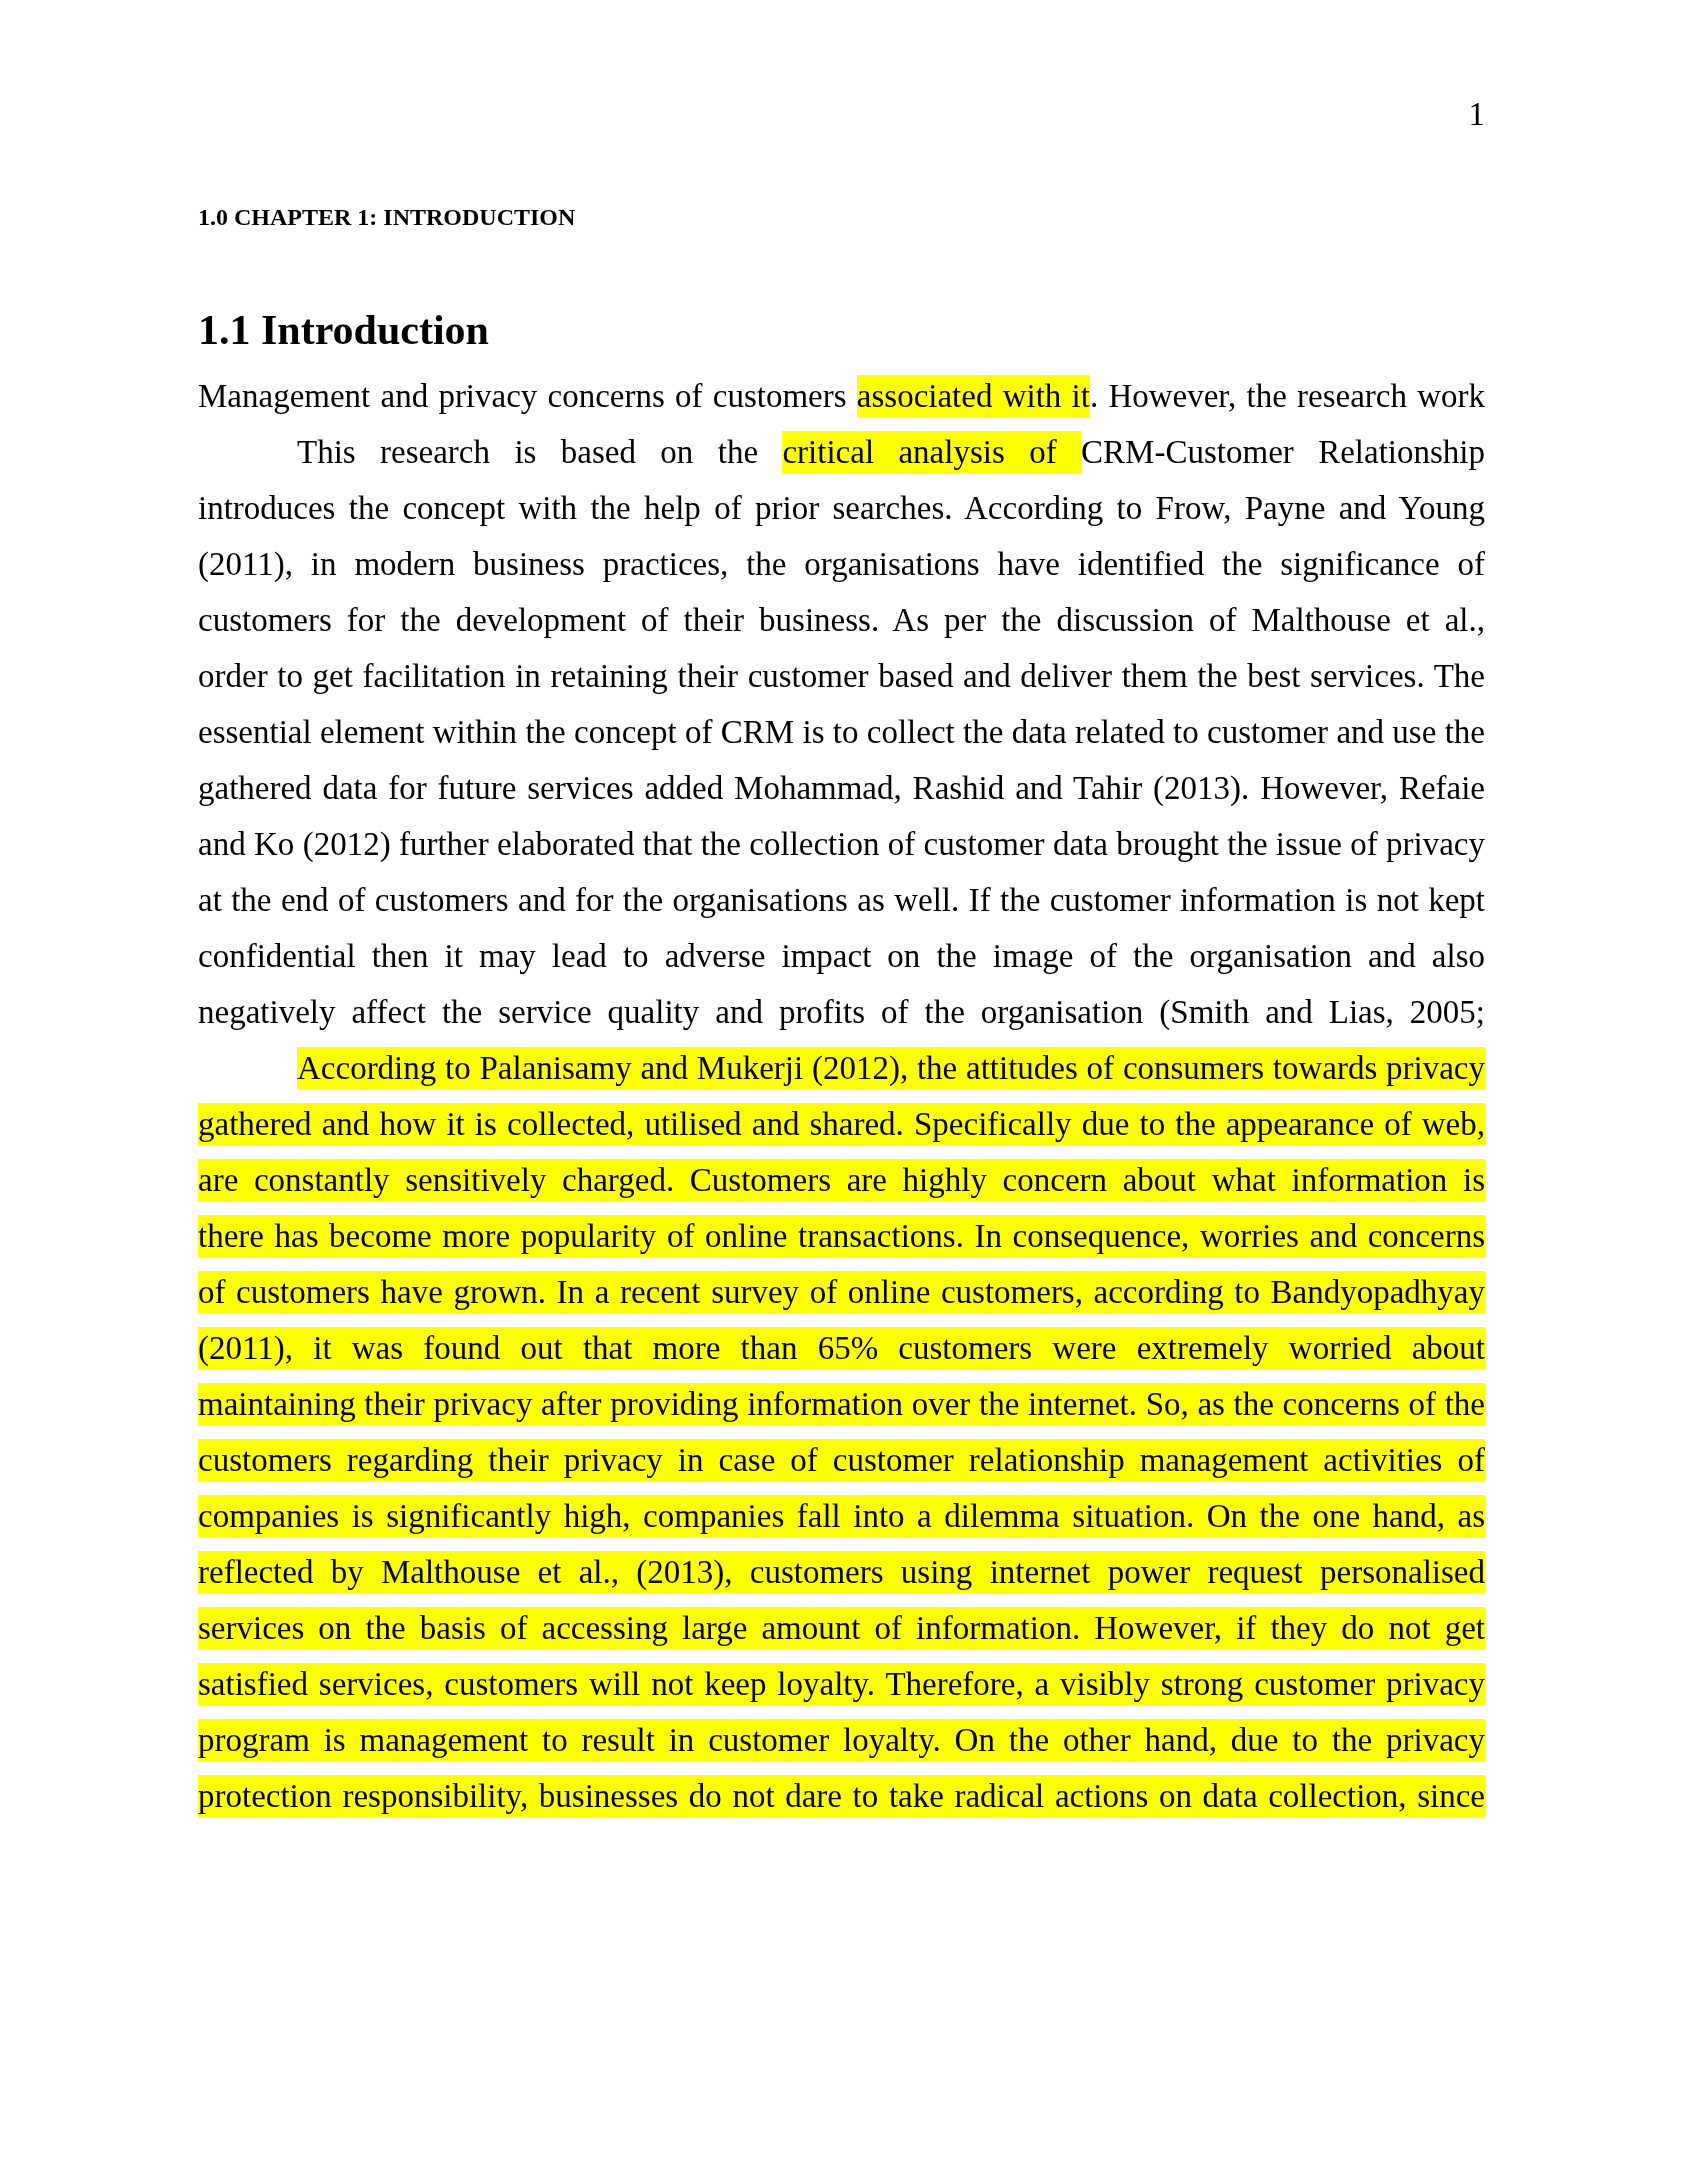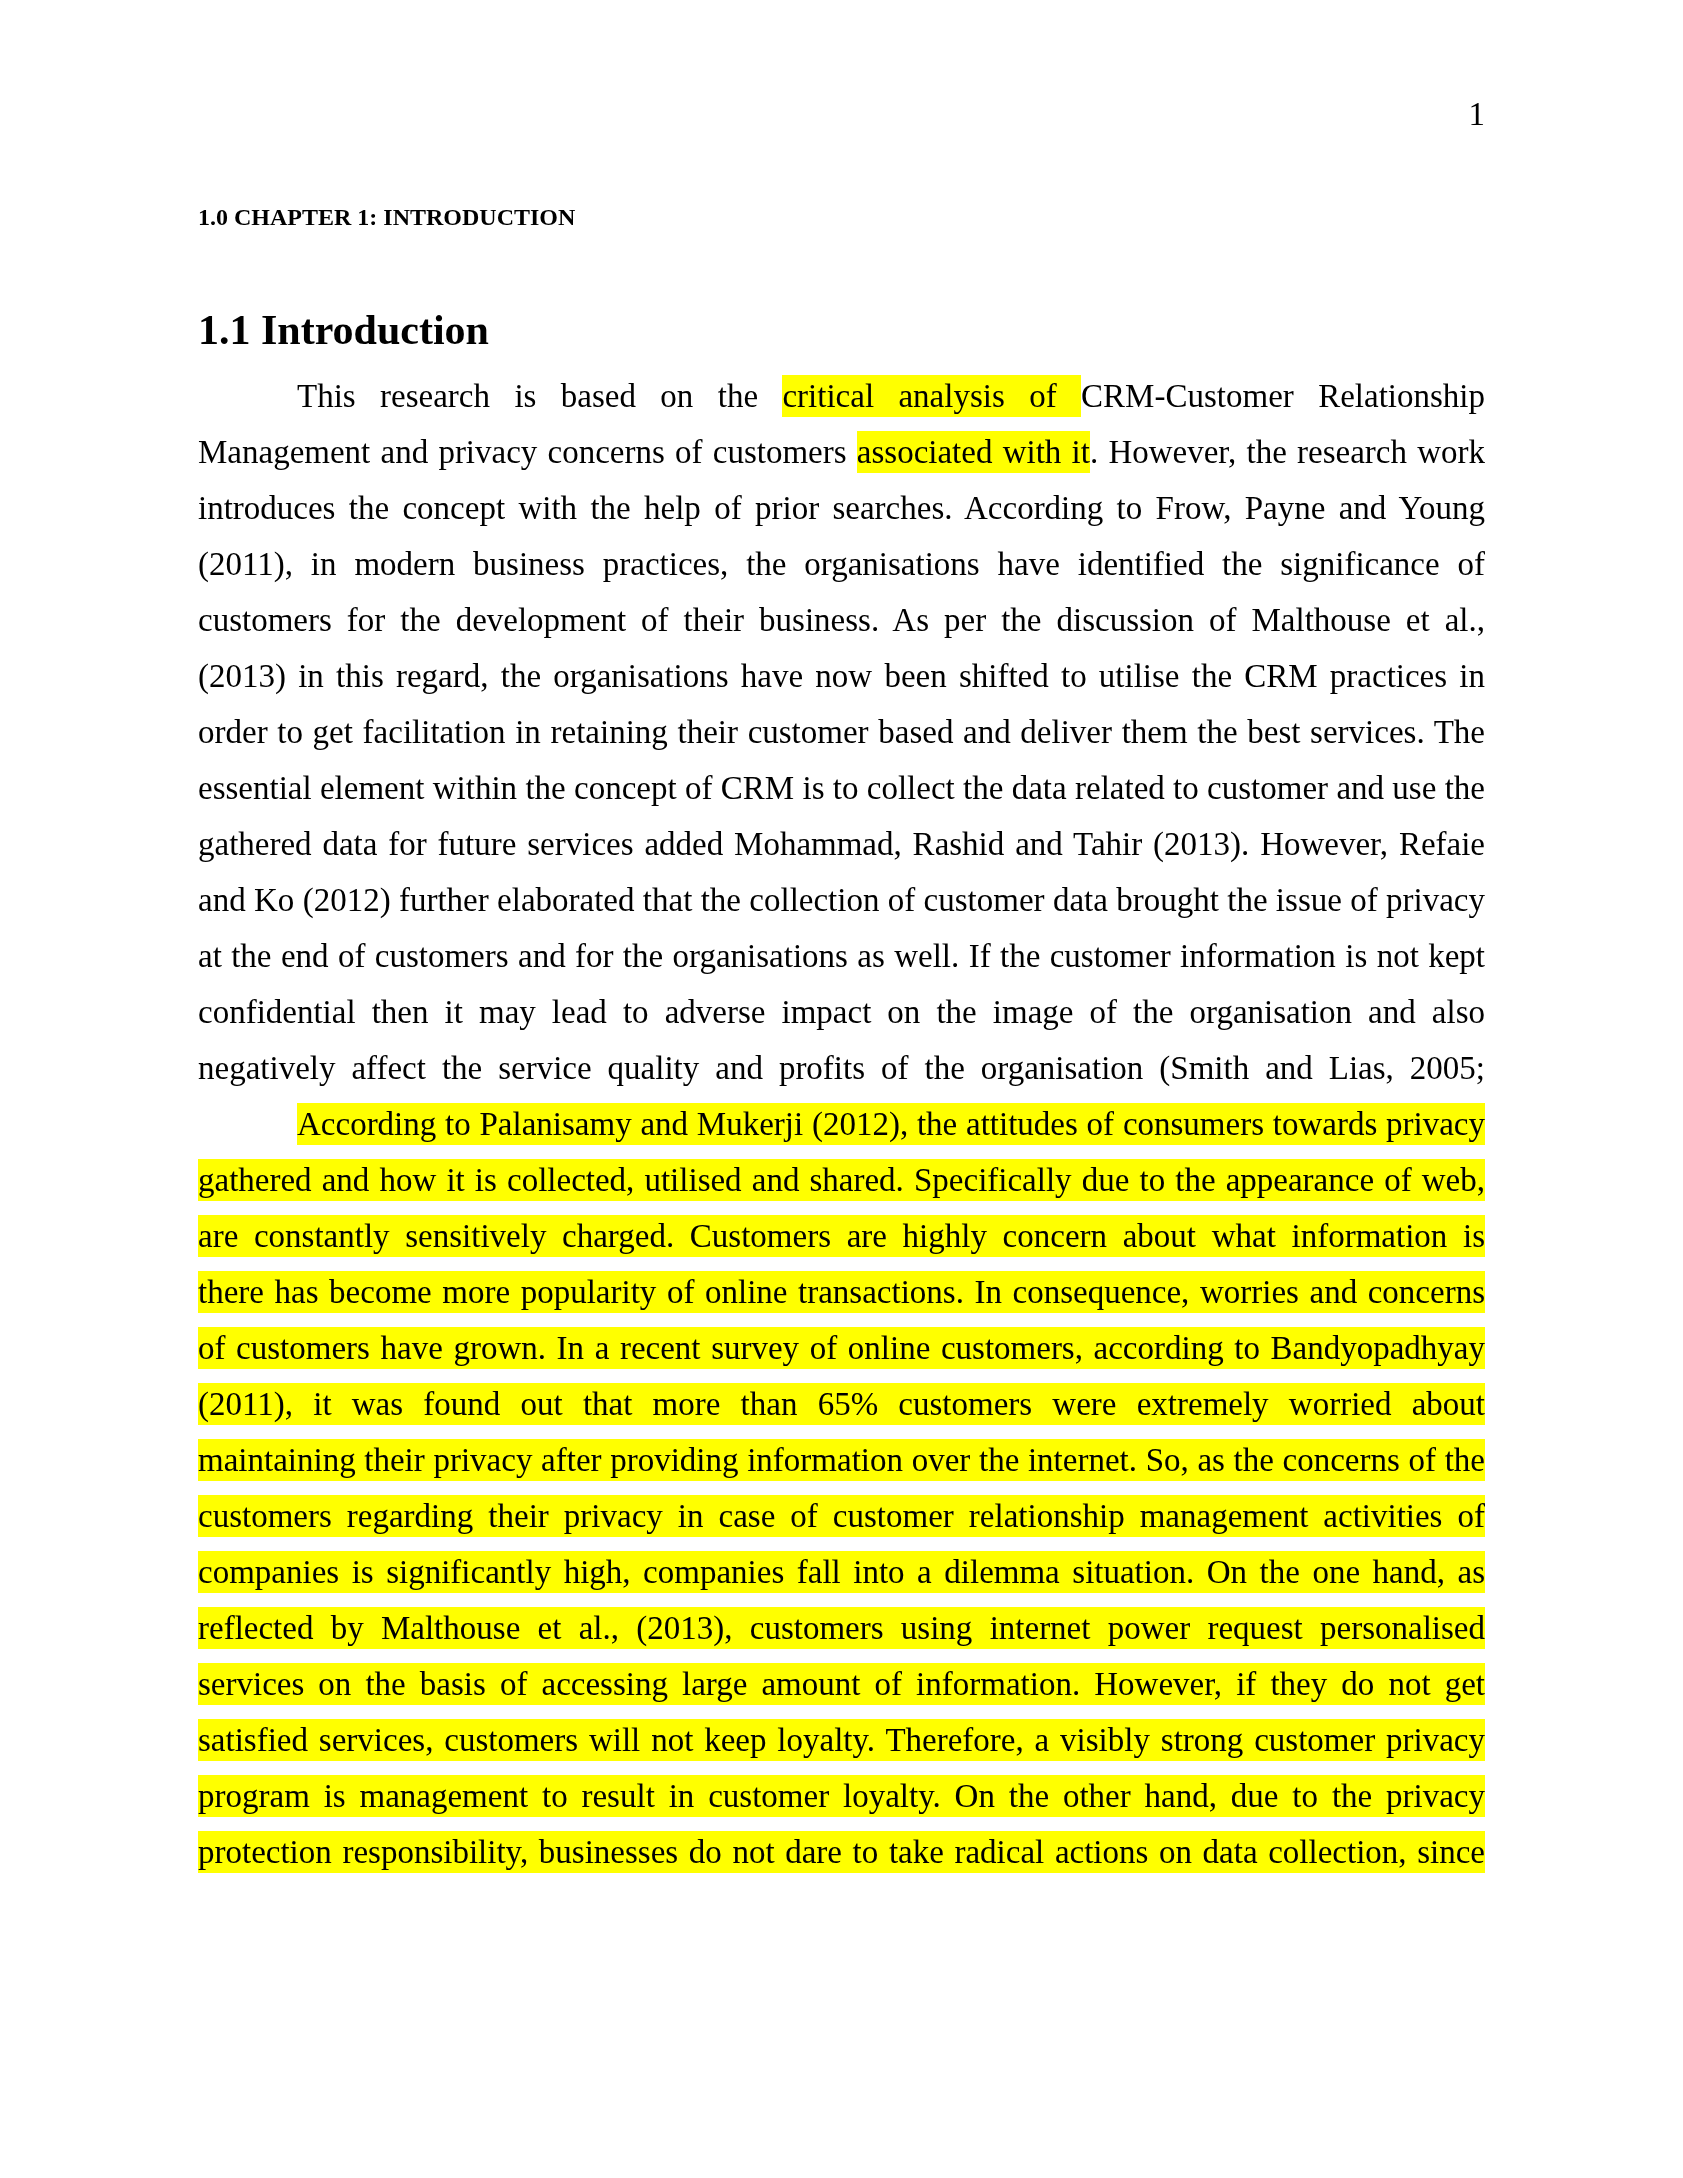--- a/index.html
+++ b/index.html
@@ -55,26 +55,25 @@
 </style>
 </head>
 <body>
 
 <div class="page">
   <div class="page-number">1</div>
   <h1 class="chapter-title">1.0 CHAPTER 1: INTRODUCTION</h1>
   <h2 class="section-heading">1.1 Introduction</h2>
   <div class="body-text" id="body-text">
       <div class="paragraph">
+        <div class="line"><span class="plain">Management and privacy concerns of customers </span><mark class="hl">associated with it</mark><span class="plain">. However, the research work</span></div>
         <div class="line indent"><span class="plain">This research is based on the </span><mark class="hl">critical analysis of </mark><span class="plain">CRM-Customer Relationship</span></div>
-        <div class="line"><span class="plain">Management and privacy concerns of customers </span><mark class="hl">associated with it</mark><span class="plain">. However, the research work</span></div>
         <div class="line"><span class="plain">introduces the concept with the help of prior searches. According to Frow, Payne and Young</span></div>
         <div class="line"><span class="plain">(2011), in modern business practices, the organisations have identified the significance of</span></div>
         <div class="line"><span class="plain">customers for the development of their business. As per the discussion of Malthouse et al.,</span></div>
-        <div class="line"><span class="plain">(2013) in this regard, the organisations have now been shifted to utilise the CRM practices in</span></div>
         <div class="line"><span class="plain">order to get facilitation in retaining their customer based and deliver them the best services. The</span></div>
         <div class="line"><span class="plain">essential element within the concept of CRM is to collect the data related to customer and use the</span></div>
         <div class="line"><span class="plain">gathered data for future services added Mohammad, Rashid and Tahir (2013). However, Refaie</span></div>
         <div class="line"><span class="plain">and Ko (2012) further elaborated that the collection of customer data brought the issue of privacy</span></div>
         <div class="line"><span class="plain">at the end of customers and for the organisations as well. If the customer information is not kept</span></div>
         <div class="line"><span class="plain">confidential then it may lead to adverse impact on the image of the organisation and also</span></div>
         <div class="line"><span class="plain">negatively affect the service quality and profits of the organisation (Smith and Lias, 2005;</span></div>
       </div>
       <div class="paragraph">
         <div class="line indent"><mark class="hl">According to Palanisamy and Mukerji (2012), the attitudes of consumers towards privacy</mark></div>

